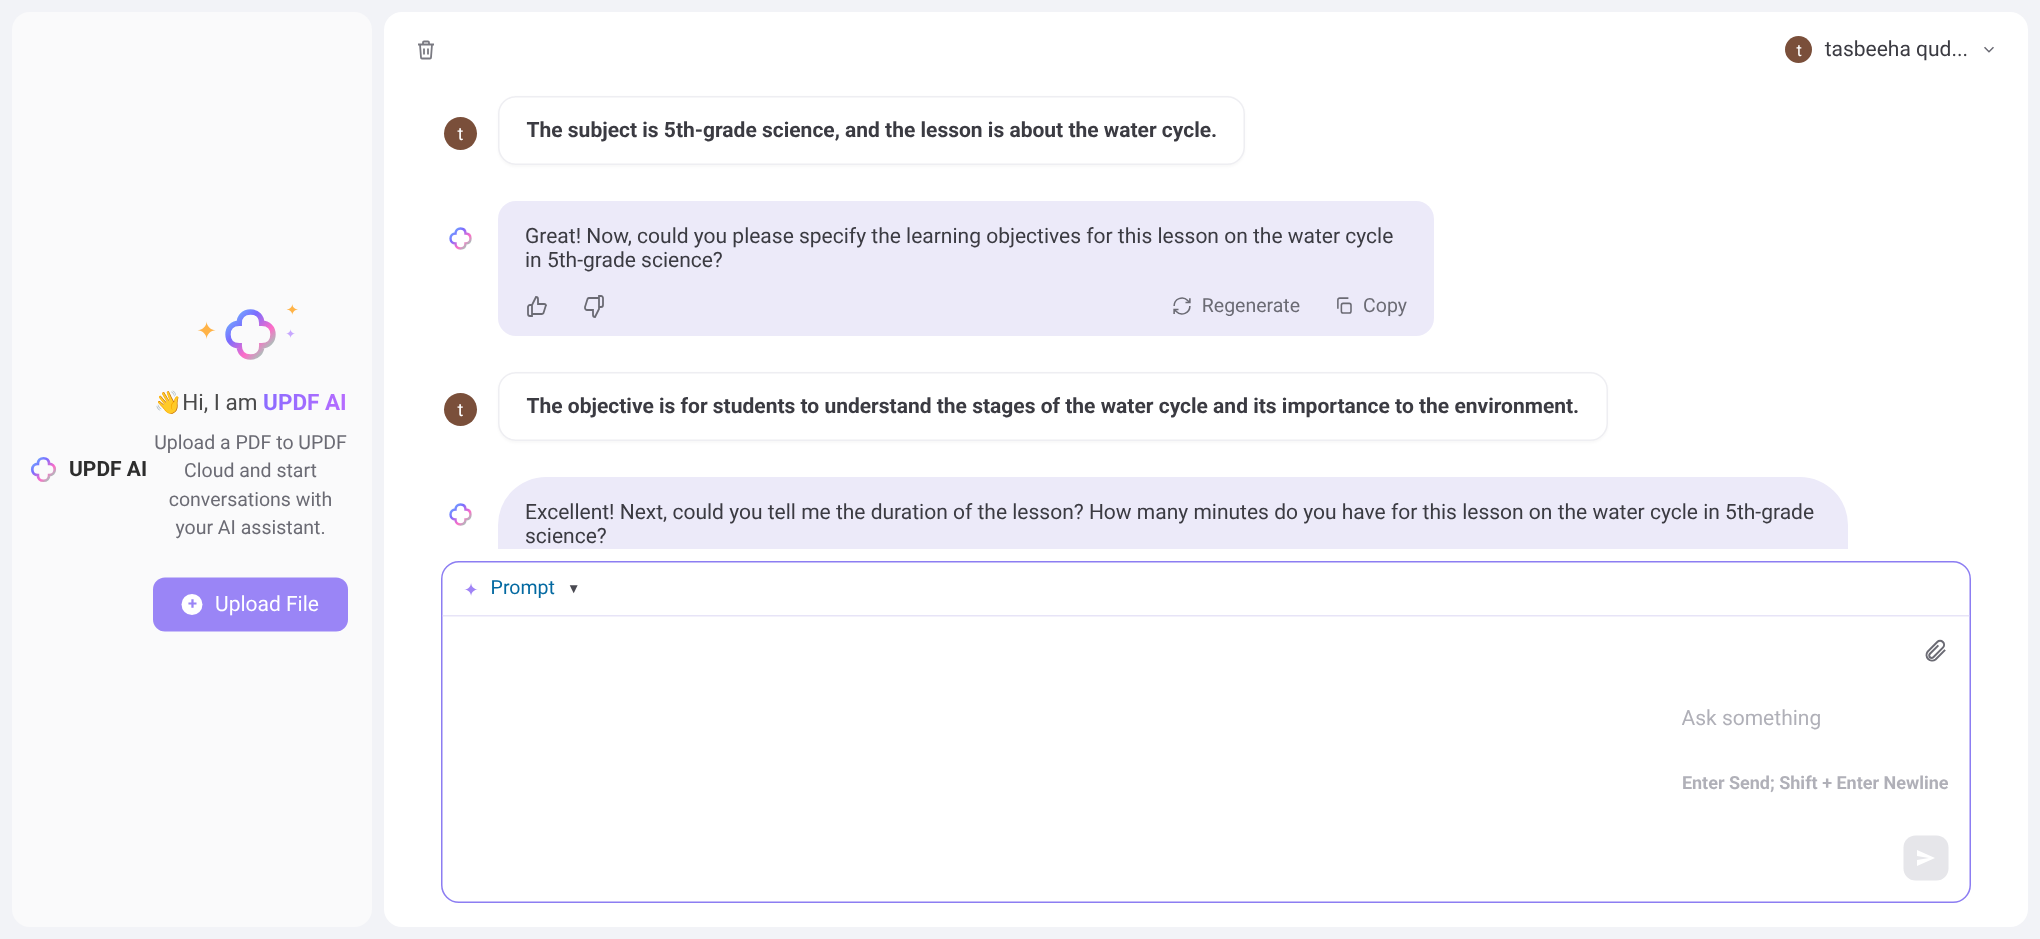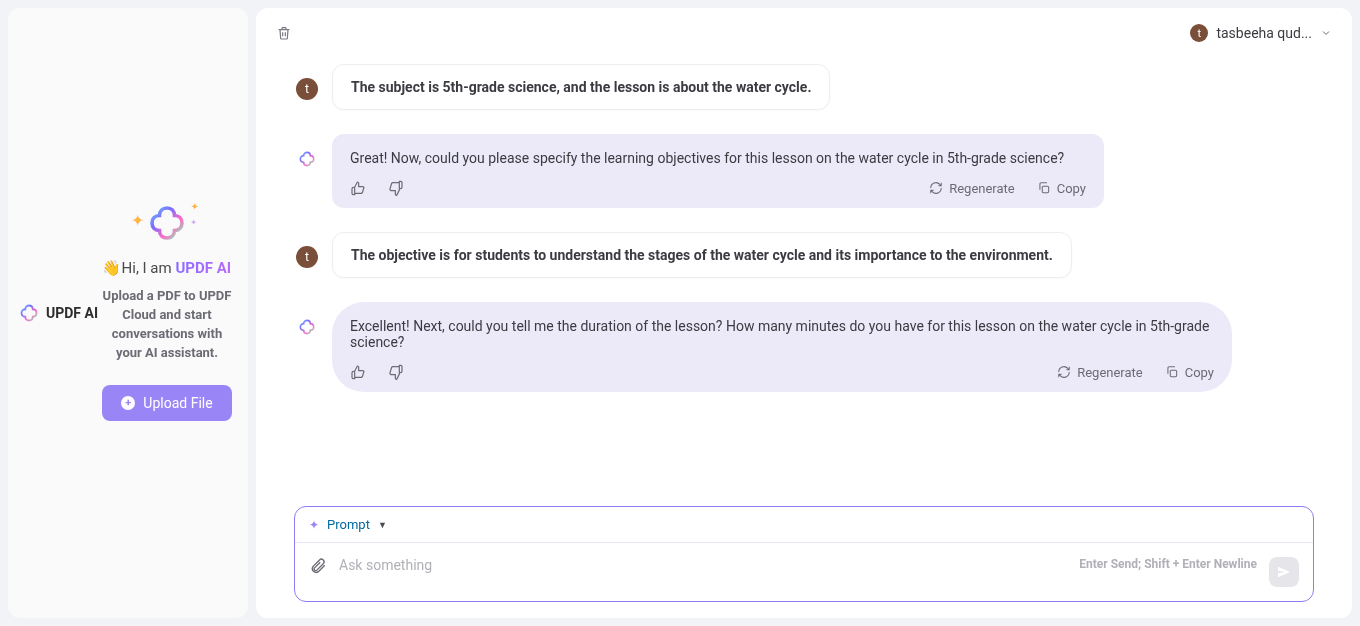--- a/index.html
+++ b/index.html
@@ -12,21 +12,21 @@
 .brand { font-weight: 700; font-size: 14px; color: #2d2d2d; }
 .sidebar-body { flex: 1; display: flex; flex-direction: column; align-items: center; justify-content: center; text-align: center; padding: 0 4px; }
 .big-logo-wrap { position: relative; margin-bottom: 18px; }
 .sparkle { color: #ffb347; font-size: 13px; position: absolute; }
 .sparkle.s1 { left: -18px; top: 6px; font-size: 16px; }
 .sparkle.s2 { right: -14px; top: -4px; font-size: 10px; }
 .sparkle.s3 { right: -12px; bottom: 14px; color: #c7a7ff; font-size: 8px; }
 .big-logo { width: 36px; height: 36px; }
 .hello-line { font-size: 15px; color: #4a4a4a; margin-bottom: 10px; }
 .hello-brand { font-weight: 700; background: linear-gradient(90deg,#8a6cff,#b66cff); -webkit-background-clip: text; color: transparent; }
-.sidebar-desc { font-size: 13px; color: #6b6b74; line-height: 1.45; margin-bottom: 22px; font-weight: bold; }
+.sidebar-desc { font-size: 13px; color: #6b6b74; line-height: 1.45; margin-bottom: 22px; }
 .upload-btn { width: 100%; background: #9a85f6; color: #fff; border: none; border-radius: 8px; padding: 10px 0; font-size: 14px; display: flex; align-items: center; justify-content: center; gap: 8px; cursor: pointer; }
 .plus-badge { width: 14px; height: 14px; border-radius: 50%; background: #fff; color: #9a85f6; font-size: 11px; font-weight: 700; display: flex; align-items: center; justify-content: center; }
 
 
 .main { flex: 1; background: #ffffff; border-radius: 12px; padding: 14px 20px 16px 20px; display: flex; flex-direction: column; position: relative; }
 .top-bar { display: flex; align-items: center; justify-content: space-between; height: 22px; margin-bottom: 10px; }
 .trash-btn { background: none; border: none; cursor: pointer; color: #7a7a82; }
 .user-chip { display: flex; align-items: center; gap: 8px; cursor: pointer; }
 .user-avatar-sm { width: 18px; height: 18px; border-radius: 50%; background: #7a4f3a; color: #fff; font-size: 11px; display: flex; align-items: center; justify-content: center; }
 .user-name { font-size: 14px; color: #3b3b42; }
@@ -42,21 +42,21 @@
 .ai-actions { display: flex; align-items: center; justify-content: space-between; }
 .ai-left { display: flex; gap: 22px; }
 .icon-btn { background: none; border: none; cursor: pointer; color: #6b6b74; display: flex; align-items: center; gap: 6px; font-size: 13px; }
 
 
 .input-wrap { margin: 8px 18px 0 18px; border: 1.5px solid #8c7df2; border-radius: 12px; overflow: hidden; }
 .input-head { display: flex; align-items: center; gap: 8px; padding: 10px 14px; border-bottom: 1px solid #e7e4f7; }
 .spark-icon { color: #a084f6; font-size: 12px; }
 .prompt-label { font-size: 13px; color: #0369a1; }
 .prompt-caret { font-size: 9px; color: #4a4a52; }
-.input-body { display: flex; align-items: flex-start; padding: 14px 14px; gap: 12px; }
+.input-body { display: flex; align-items: flex-end; padding: 14px 14px; gap: 28px; flex-direction: column; }
 .attach-btn { background: none; border: none; cursor: pointer; color: #6b6b74; }
 .msg-input { flex: 1; border: none; outline: none; font-size: 14px; color: #3b3b42; }
 .msg-input::placeholder { color: #b0b0b8; }
 .hint { font-size: 12px; color: #b0b0b8; font-weight: bold; }
 .send-btn { width: 30px; height: 30px; border-radius: 8px; background: #e6e6ea; border: none; cursor: pointer; display: flex; align-items: center; justify-content: center; color: #fff; }
 
 svg { display: block; }
 </style>
 </head>
 <body>
@@ -125,21 +125,21 @@
       <div class="msg-avatar avatar-user">t</div>
       <div class="bubble-user">The subject is 5th-grade science, and the lesson is about the water cycle.</div>
     </div>
 
     <div class="msg-row">
       <div class="msg-avatar avatar-ai">
           <svg class="logo-small" viewBox="0 0 24 24">
             <use href="#logo-shape"></use>
           </svg>
         </div>
-      <div class="bubble-ai" style="width: 772px;">
+      <div class="bubble-ai" style="width: 624px;">
         <div>Great! Now, could you please specify the learning objectives for this lesson on the water cycle in 5th-grade science?</div>
         <div class="ai-actions">
           <div class="ai-left">
             <button class="icon-btn">
                 <svg width="16" height="16" viewBox="0 0 24 24" fill="none" stroke="currentColor" stroke-width="1.8">
                   <path d="M7 22V11M3 13v7a2 2 0 002 2h2V11H5a2 2 0 00-2 2zm18-2l-2.5 8a2 2 0 01-2 1H7V11l4-8a2 2 0 012 2v5h6a2 2 0 012 2z"></path>
                 </svg>
               </button>
             <button class="icon-btn">
                 <svg width="16" height="16" viewBox="0 0 24 24" fill="none" stroke="currentColor" stroke-width="1.8">

